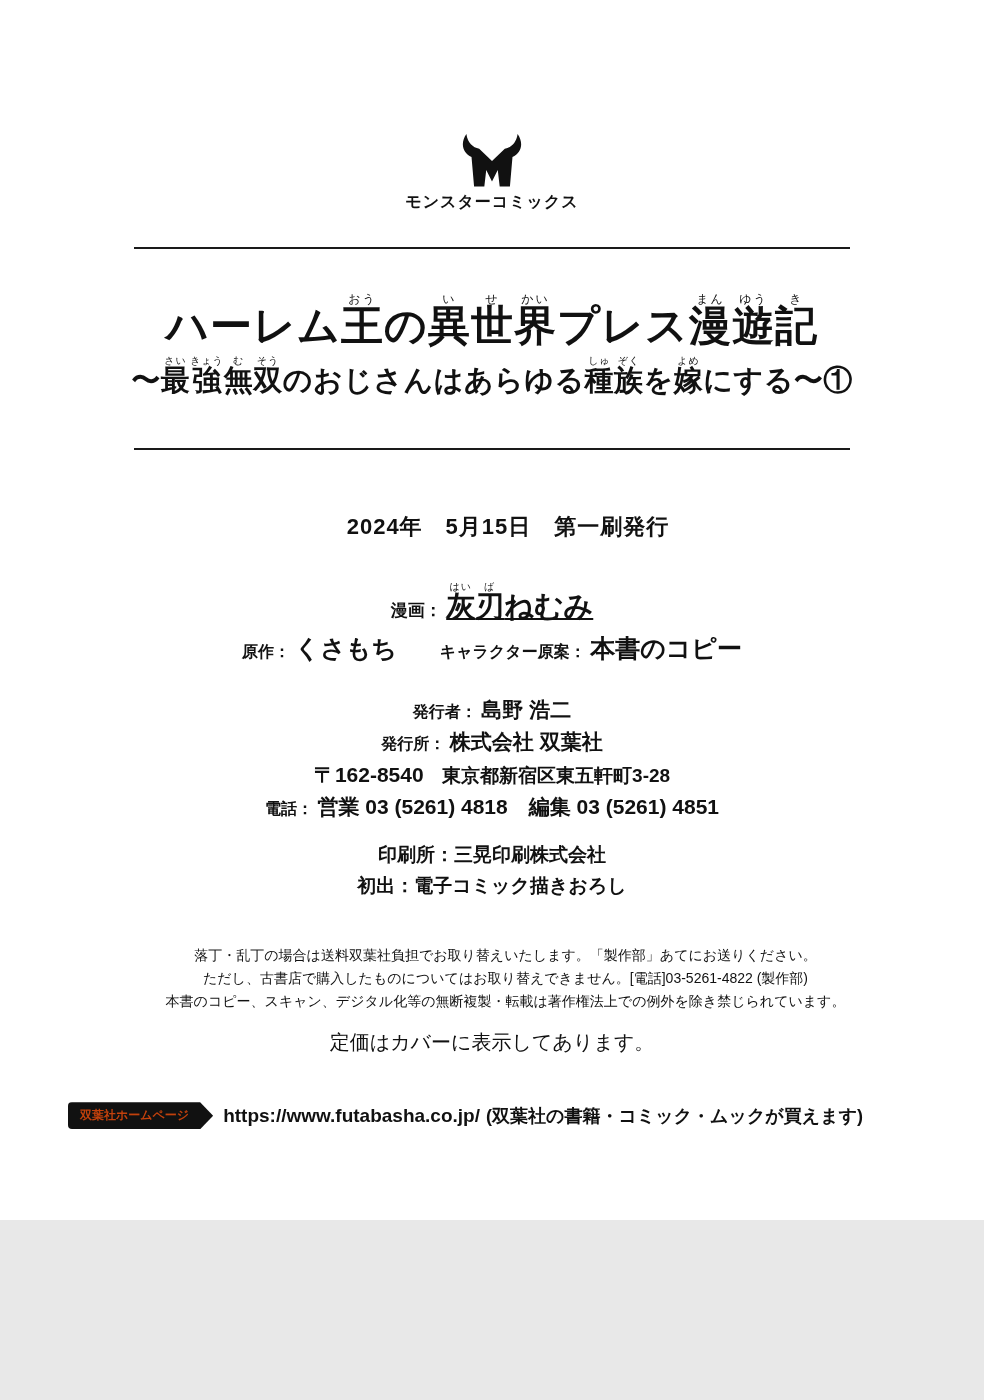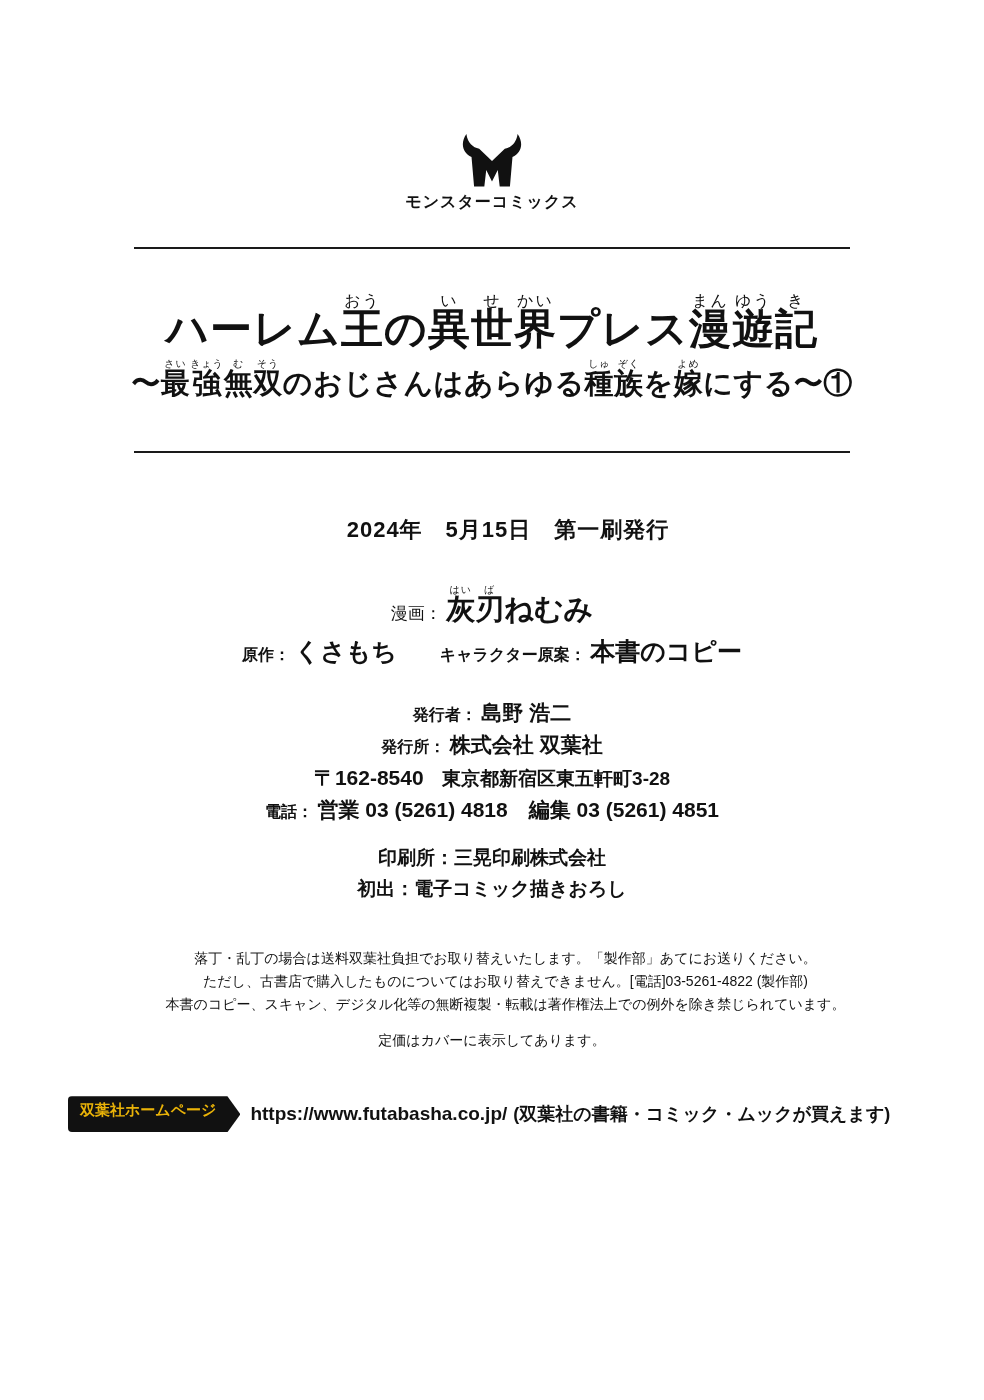--- a/index.html
+++ b/index.html
@@ -1,18 +1,18 @@
 <!DOCTYPE html>
 <html lang="ja"><head>
 <meta charset="utf-8">
 <style>
   html,body { margin:0; padding:0; background:#e8e8e8; }
   .page {
     position:relative;
-    width:984px; height:1400px;
+    width:984px; height:1220px;
     margin:0 auto;
     background:#ffffff;
     color:#111111;
     font-family:"Liberation Sans","DejaVu Sans",sans-serif;
     overflow:hidden;
     text-align:center;
   }
   
   .logo-block { padding-top:130px; }
   .logo-block svg { display:block; margin:0 auto 4px auto; }
@@ -27,61 +27,61 @@
   hr.rule-top { margin-top:34px; }
   hr.rule-bottom { margin-top:52px; }
   
   ruby { ruby-align:center; }
   rt { font-family:"Liberation Sans","DejaVu Sans",sans-serif; font-weight:500; }
   .title-block { margin-top:44px; }
   h1.book-title {
     margin:0; font-family:"Liberation Serif","DejaVu Serif",serif;
     font-size:42px; font-weight:700; line-height:1.05; letter-spacing:1px;
   }
-  h1.book-title rt { font-size:16px; letter-spacing:2px; }
+  h1.book-title rt { font-size:12px; letter-spacing:2px; }
   h2.book-subtitle {
     margin:8px 0 0 0; font-family:"Liberation Serif","DejaVu Serif",serif;
     font-size:29px; font-weight:700; line-height:1.05; letter-spacing:0.5px;
   }
   h2.book-subtitle rt { font-size:10px; letter-spacing:1px; }
   
   .edition { margin:62px 0 0 0; font-size:22px; font-weight:600; letter-spacing:1px;padding-left:32px; }
   .artist-line { margin:40px 0 0 0; line-height:1.1; }
-  .artist-line .label { font-size:17px; font-weight:400; vertical-align:baseline; }
-  .artist-line .name  { font-size:29px; font-weight:800; }
+  .artist-line .label { font-size:17px; font-weight:700; vertical-align:baseline; }
+  .artist-line .name  { font-size:29px; font-weight:800;text-decoration:underline; }
   .artist-line .name rt { font-size:10px; letter-spacing:1px; font-weight:500; }
   .credits2 { margin:12px 0 0 0; line-height:1.15; }
   .credits2 .label { font-size:16px; font-weight:600; }
   .credits2 .name  { font-size:25px; font-weight:800; }
   .credits2 .gap { display:inline-block; width:34px; }
   
   .publisher-block { margin-top:34px; }
   .publisher-block p { margin:0 0 7px 0; line-height:1.2; }
   .publisher-block .label { font-size:16px; font-weight:600; }
   .publisher-block .value { font-size:21px; font-weight:800; }
   .publisher-block .postal { font-size:21px; font-weight:800; }
   .publisher-block .addr { font-size:19px; font-weight:700; margin-left:14px; }
   
   .production-block { margin-top:24px; }
   .production-block p { margin:0 0 9px 0; font-size:19px; font-weight:700; line-height:1.2; }
   
   .isbn { margin:30px 0 0 0; font-size:16px; font-weight:400; letter-spacing:0.5px; }
   .notices { margin-top:46px; }
   .notices p { margin:0; font-size:14px; font-weight:500; line-height:23px;padding-left:27px; }
-  .price-note { margin:16px 0 0 0; font-size:14px; font-weight:500; }
+  .price-note { margin:16px 0 0 0; font-size:20px; font-weight:500; }
   
   .site-footer {
     margin:46px 0 0 68px;
     display:flex; align-items:center; justify-content:flex-start;
     text-align:left;
   }
   .site-badge {
-    background:#111111; color:#eab308;
-    font-size:15px; font-weight:700;
-    padding:5px 24px 12px 12px;
+    background:#111111; color:#c2410c;
+    font-size:12px; font-weight:700;
+    padding:5px 24px 5px 12px;
     border-radius:4px 0 0 4px;
     clip-path:polygon(0 0, calc(100% - 13px) 0, 100% 50%, calc(100% - 13px) 100%, 0 100%);
     white-space:nowrap;
   }
   .site-url  { margin-left:10px; font-size:19px; font-weight:600; white-space:nowrap; }
   .site-note { margin-left:6px;  font-size:18px; font-weight:600; white-space:nowrap; }
 </style>
 </head>
 <body>
 

